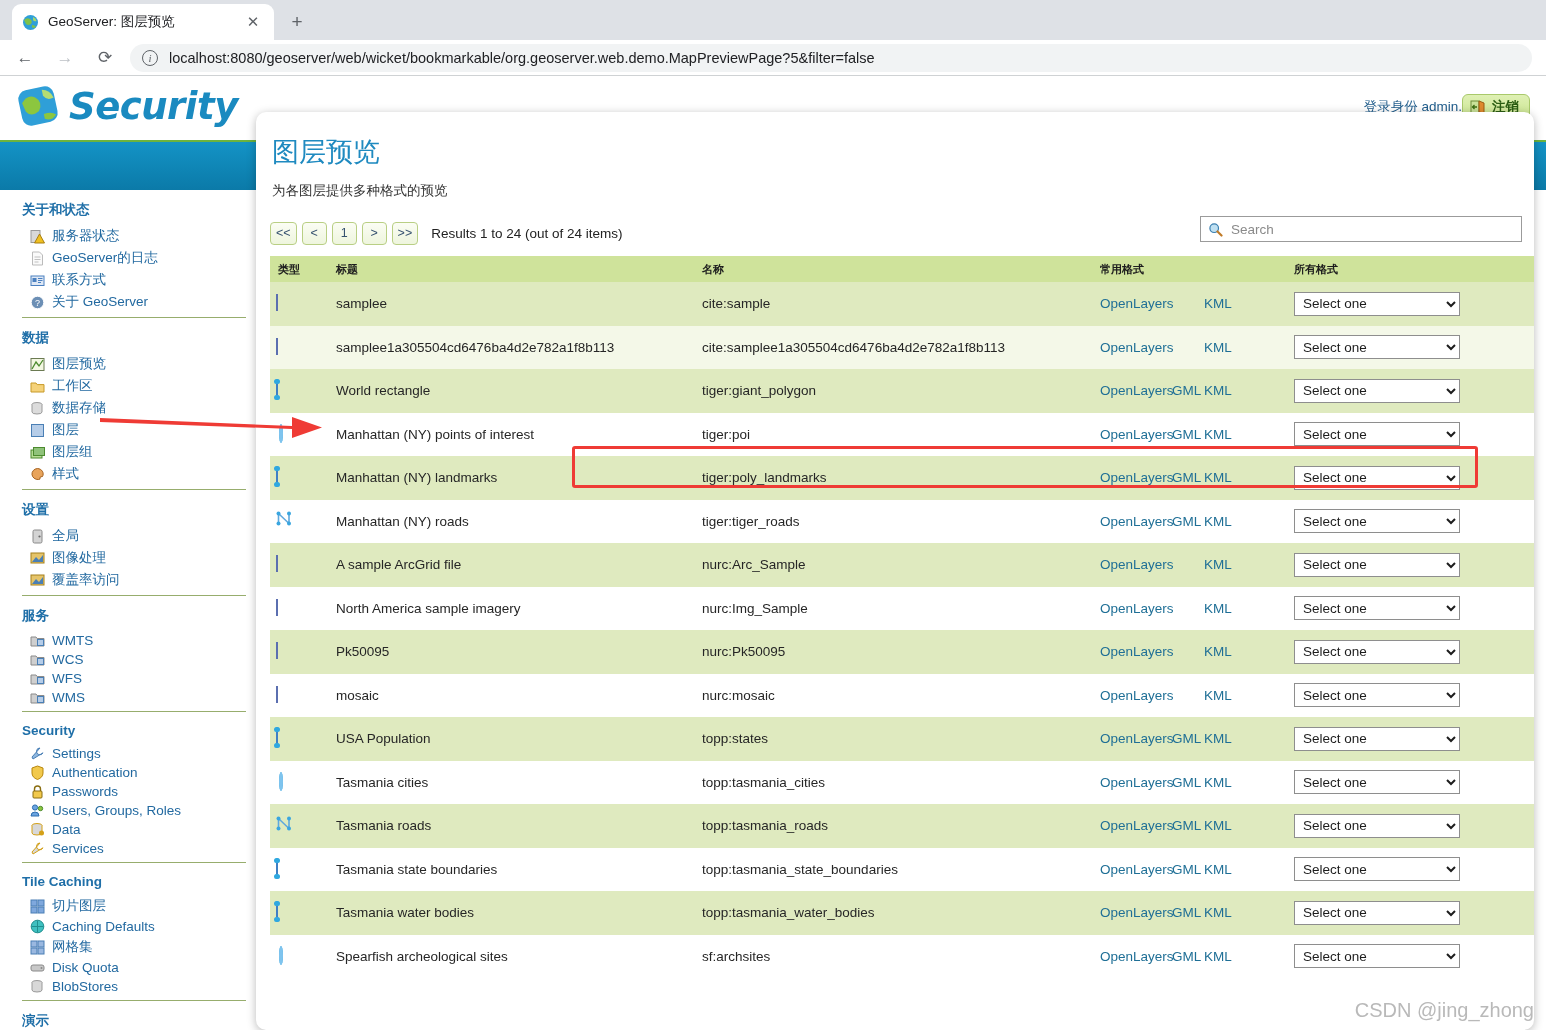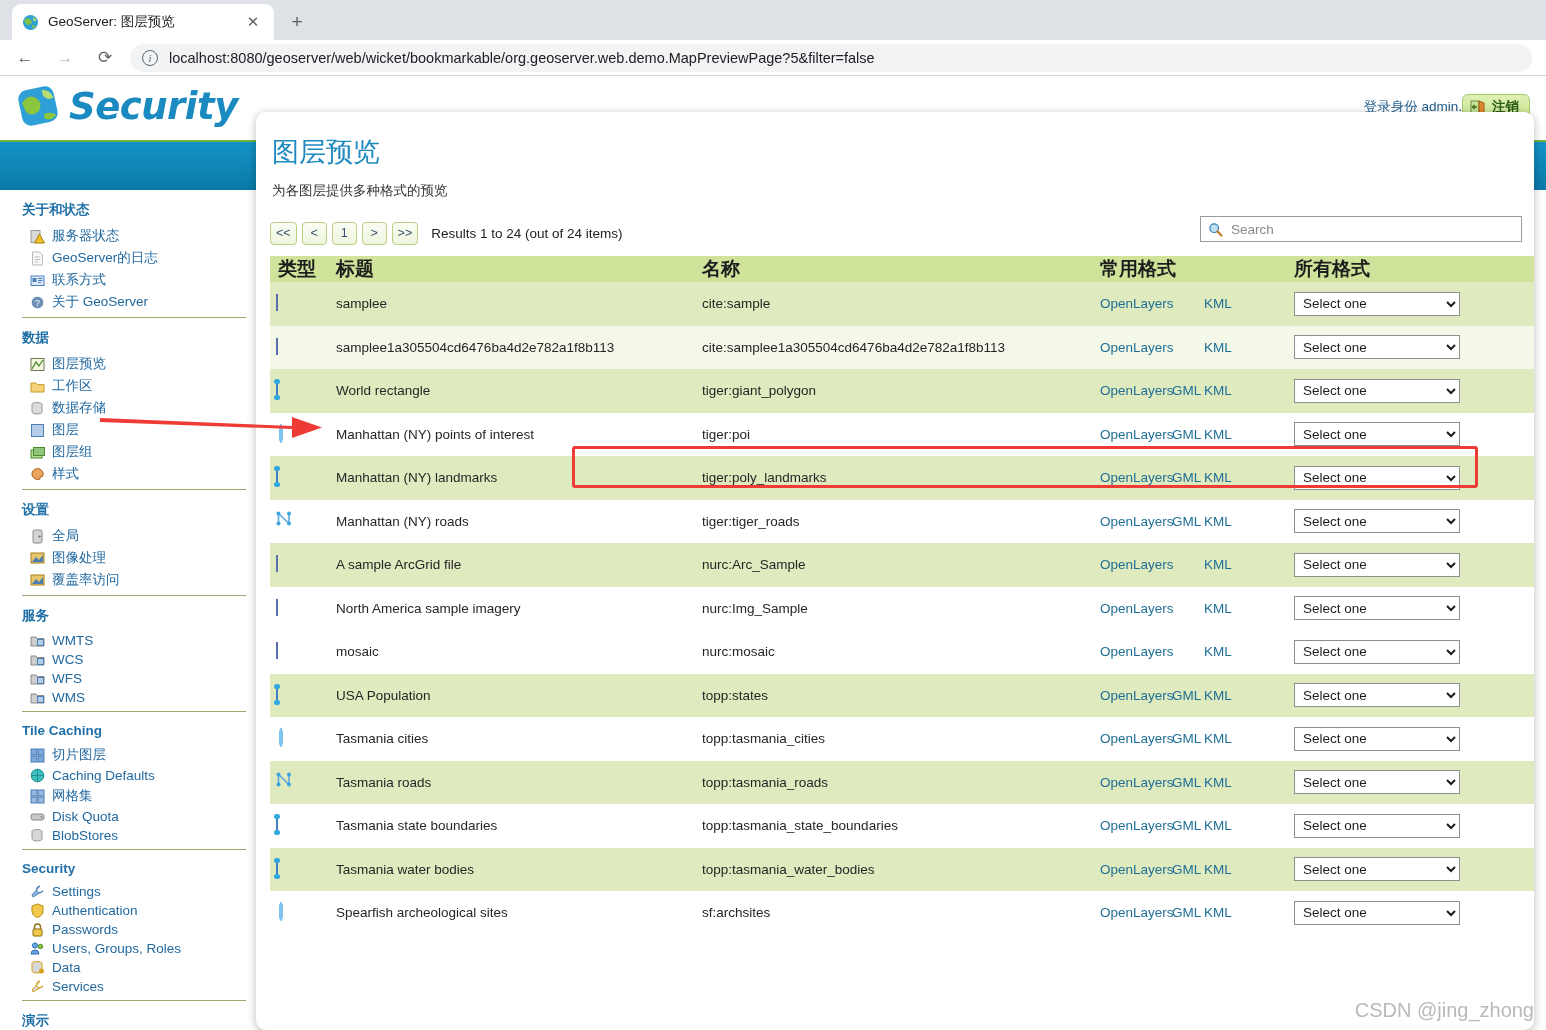--- a/index.html
+++ b/index.html
@@ -136,21 +136,21 @@
   #search-icon { width:15px; height:15px; flex:0 0 15px; margin-right:6px; position:relative; }
   #search-input {
     border:none; outline:none; flex:1 1 auto; font-size:13.5px;
     color:#333; font-family:"Liberation Sans", sans-serif; background:transparent;
   }
   #search-input::placeholder { color:#8a8a8a; }
 
   
   #layer-table { width:1264px; border-collapse:collapse; table-layout:fixed; }
   #layer-table thead th {
-    background:#cfe39b; color:#1d1d1d; font-size:19px; font-weight:bold;
+    background:#cfe39b; color:#1d1d1d; font-size:11px; font-weight:bold;
     text-align:left; height:26px; padding:0 6px; vertical-align:middle;
   }
   #layer-table thead th.c-type { width:60px; padding-left:8px; }
   #layer-table thead th.c-title { width:366px; }
   #layer-table thead th.c-name { width:398px; }
   #layer-table thead th.c-common { width:194px; }
   #layer-table thead th.c-all { width:246px; }
   #layer-table tbody tr { height:43.5px; }
   #layer-table tbody tr.odd { background:#dfeabf; }
   #layer-table tbody tr.even { background:#ffffff; }
@@ -395,20 +395,65 @@
         <div class="nav-item">
           <span class="nav-ico"><svg width="15" height="15" viewBox="0 0 15 15">
               <path d="M1 4 h5 l1.2 1.5 H14 V13 H1 Z" fill="#cfcfcf" stroke="#8a8a8a"></path>
               <rect x="7.5" y="6.5" width="6" height="6" fill="#b6cde8" stroke="#4a7fb5"></rect>
             </svg></span>
           <span class="lbl">WMS</span>
         </div>
         <div class="nav-divider"></div>
       </div>
       <div class="nav-block">
+        <div class="nav-head">Security</div>
+        <div class="nav-item">
+          <span class="nav-ico"><svg width="15" height="15" viewBox="0 0 15 15">
+              <path d="M10 2 a3.4 3.4 0 1 0 3 4.8 L3 13 L2 11 Z" fill="#8fb8e0" stroke="#4a7fb5"></path>
+            </svg></span>
+          <span class="lbl">Settings</span>
+        </div>
+        <div class="nav-item">
+          <span class="nav-ico"><svg width="15" height="15" viewBox="0 0 15 15">
+              <path d="M7.5 1 L13 3 V8 Q13 12.5 7.5 14.5 Q2 12.5 2 8 V3 Z" fill="#f2c94c" stroke="#b8860b"></path>
+            </svg></span>
+          <span class="lbl">Authentication</span>
+        </div>
+        <div class="nav-item">
+          <span class="nav-ico"><svg width="15" height="15" viewBox="0 0 15 15">
+              <path d="M4.5 7 V5 a3 3 0 0 1 6 0 V7" fill="none" stroke="#8a6d10" stroke-width="1.4"></path>
+              <rect x="3" y="7" width="9" height="7" rx="1" fill="#f2c94c" stroke="#8a6d10"></rect>
+            </svg></span>
+          <span class="lbl">Passwords</span>
+        </div>
+        <div class="nav-item">
+          <span class="nav-ico"><svg width="15" height="15" viewBox="0 0 15 15">
+              <circle cx="5" cy="4.5" r="2.6" fill="#6ba4e0" stroke="#2f6fb0"></circle>
+              <path d="M1 13 a4 4 0 0 1 8 0 Z" fill="#6ba4e0" stroke="#2f6fb0"></path>
+              <circle cx="10.5" cy="5.5" r="2.2" fill="#8cc63f" stroke="#4c8a2e"></circle>
+            </svg></span>
+          <span class="lbl">Users, Groups, Roles</span>
+        </div>
+        <div class="nav-item">
+          <span class="nav-ico"><svg width="15" height="15" viewBox="0 0 15 15">
+              <ellipse cx="7" cy="3.5" rx="5" ry="2" fill="#d8d8d8" stroke="#d4a017"></ellipse>
+              <path d="M2 3.5 V11 a5 2 0 0 0 10 0 V3.5" fill="#d8d8d8" stroke="#d4a017"></path>
+              <circle cx="11.5" cy="11" r="2.5" fill="#d4a017"></circle>
+            </svg></span>
+          <span class="lbl">Data</span>
+        </div>
+        <div class="nav-item">
+          <span class="nav-ico"><svg width="15" height="15" viewBox="0 0 15 15">
+              <path d="M10 2 a3.4 3.4 0 1 0 3 4.8 L3 13 L2 11 Z" fill="#d8d8d8" stroke="#d4a017"></path>
+            </svg></span>
+          <span class="lbl">Services</span>
+        </div>
+        <div class="nav-divider"></div>
+      </div>
+      <div class="nav-block">
         <div class="nav-head">Tile Caching</div>
         <div class="nav-item">
           <span class="nav-ico"><svg width="15" height="15" viewBox="0 0 15 15">
               <rect x="1" y="1" width="6" height="6" fill="#7fa8dd" stroke="#4a7fb5"></rect>
               <rect x="8" y="1" width="6" height="6" fill="#7fa8dd" stroke="#4a7fb5"></rect>
               <rect x="1" y="8" width="6" height="6" fill="#7fa8dd" stroke="#4a7fb5"></rect>
               <rect x="8" y="8" width="6" height="6" fill="#7fa8dd" stroke="#4a7fb5"></rect>
             </svg></span>
           <span class="lbl">切片图层</span>
         </div>
@@ -434,65 +479,20 @@
               <circle cx="11.5" cy="8" r="1" fill="#888"></circle>
             </svg></span>
           <span class="lbl">Disk Quota</span>
         </div>
         <div class="nav-item">
           <span class="nav-ico"><svg width="15" height="15" viewBox="0 0 15 15">
               <ellipse cx="7" cy="3.5" rx="5" ry="2" fill="#d8d8d8" stroke="#9a9a9a"></ellipse>
               <path d="M2 3.5 V11 a5 2 0 0 0 10 0 V3.5" fill="#d8d8d8" stroke="#9a9a9a"></path>
             </svg></span>
           <span class="lbl">BlobStores</span>
-        </div>
-        <div class="nav-divider"></div>
-      </div>
-      <div class="nav-block">
-        <div class="nav-head">Security</div>
-        <div class="nav-item">
-          <span class="nav-ico"><svg width="15" height="15" viewBox="0 0 15 15">
-              <path d="M10 2 a3.4 3.4 0 1 0 3 4.8 L3 13 L2 11 Z" fill="#8fb8e0" stroke="#4a7fb5"></path>
-            </svg></span>
-          <span class="lbl">Settings</span>
-        </div>
-        <div class="nav-item">
-          <span class="nav-ico"><svg width="15" height="15" viewBox="0 0 15 15">
-              <path d="M7.5 1 L13 3 V8 Q13 12.5 7.5 14.5 Q2 12.5 2 8 V3 Z" fill="#f2c94c" stroke="#b8860b"></path>
-            </svg></span>
-          <span class="lbl">Authentication</span>
-        </div>
-        <div class="nav-item">
-          <span class="nav-ico"><svg width="15" height="15" viewBox="0 0 15 15">
-              <path d="M4.5 7 V5 a3 3 0 0 1 6 0 V7" fill="none" stroke="#8a6d10" stroke-width="1.4"></path>
-              <rect x="3" y="7" width="9" height="7" rx="1" fill="#f2c94c" stroke="#8a6d10"></rect>
-            </svg></span>
-          <span class="lbl">Passwords</span>
-        </div>
-        <div class="nav-item">
-          <span class="nav-ico"><svg width="15" height="15" viewBox="0 0 15 15">
-              <circle cx="5" cy="4.5" r="2.6" fill="#6ba4e0" stroke="#2f6fb0"></circle>
-              <path d="M1 13 a4 4 0 0 1 8 0 Z" fill="#6ba4e0" stroke="#2f6fb0"></path>
-              <circle cx="10.5" cy="5.5" r="2.2" fill="#8cc63f" stroke="#4c8a2e"></circle>
-            </svg></span>
-          <span class="lbl">Users, Groups, Roles</span>
-        </div>
-        <div class="nav-item">
-          <span class="nav-ico"><svg width="15" height="15" viewBox="0 0 15 15">
-              <ellipse cx="7" cy="3.5" rx="5" ry="2" fill="#d8d8d8" stroke="#d4a017"></ellipse>
-              <path d="M2 3.5 V11 a5 2 0 0 0 10 0 V3.5" fill="#d8d8d8" stroke="#d4a017"></path>
-              <circle cx="11.5" cy="11" r="2.5" fill="#d4a017"></circle>
-            </svg></span>
-          <span class="lbl">Data</span>
-        </div>
-        <div class="nav-item">
-          <span class="nav-ico"><svg width="15" height="15" viewBox="0 0 15 15">
-              <path d="M10 2 a3.4 3.4 0 1 0 3 4.8 L3 13 L2 11 Z" fill="#d8d8d8" stroke="#d4a017"></path>
-            </svg></span>
-          <span class="lbl">Services</span>
         </div>
         <div class="nav-divider"></div>
       </div>
       <div class="nav-block">
         <div class="nav-head">演示</div>
       </div>
     </div>
 
   <div id="main-panel">
     <div id="panel-inner">
@@ -632,20 +632,33 @@
               <td>nurc:Img_Sample</td>
               <td>
                 <span class="fmt-links">
                   <span class="fmt-link fmt-ol">OpenLayers</span>
                   <span class="fmt-link fmt-gml"></span>
                   <span class="fmt-link ">KML</span>
                 </span>
               </td>
               <td class="sel-wrap"><select class="fmt-select"><option>Select one</option></select></td>
             </tr>
+            <tr class="odd">
+              <td class="c-type"><span class="geo-ico"><span class="geo-raster"></span></span></td>
+              <td>Pk50095</td>
+              <td>nurc:Pk50095</td>
+              <td>
+                <span class="fmt-links">
+                  <span class="fmt-link fmt-ol">OpenLayers</span>
+                  <span class="fmt-link fmt-gml"></span>
+                  <span class="fmt-link ">KML</span>
+                </span>
+              </td>
+              <td class="sel-wrap"><select class="fmt-select"><option>Select one</option></select></td>
+            </tr>
             <tr class="even">
               <td class="c-type"><span class="geo-ico"><span class="geo-raster"></span></span></td>
               <td>mosaic</td>
               <td>nurc:mosaic</td>
               <td>
                 <span class="fmt-links">
                   <span class="fmt-link fmt-ol">OpenLayers</span>
                   <span class="fmt-link fmt-gml"></span>
                   <span class="fmt-link ">KML</span>
                 </span>

